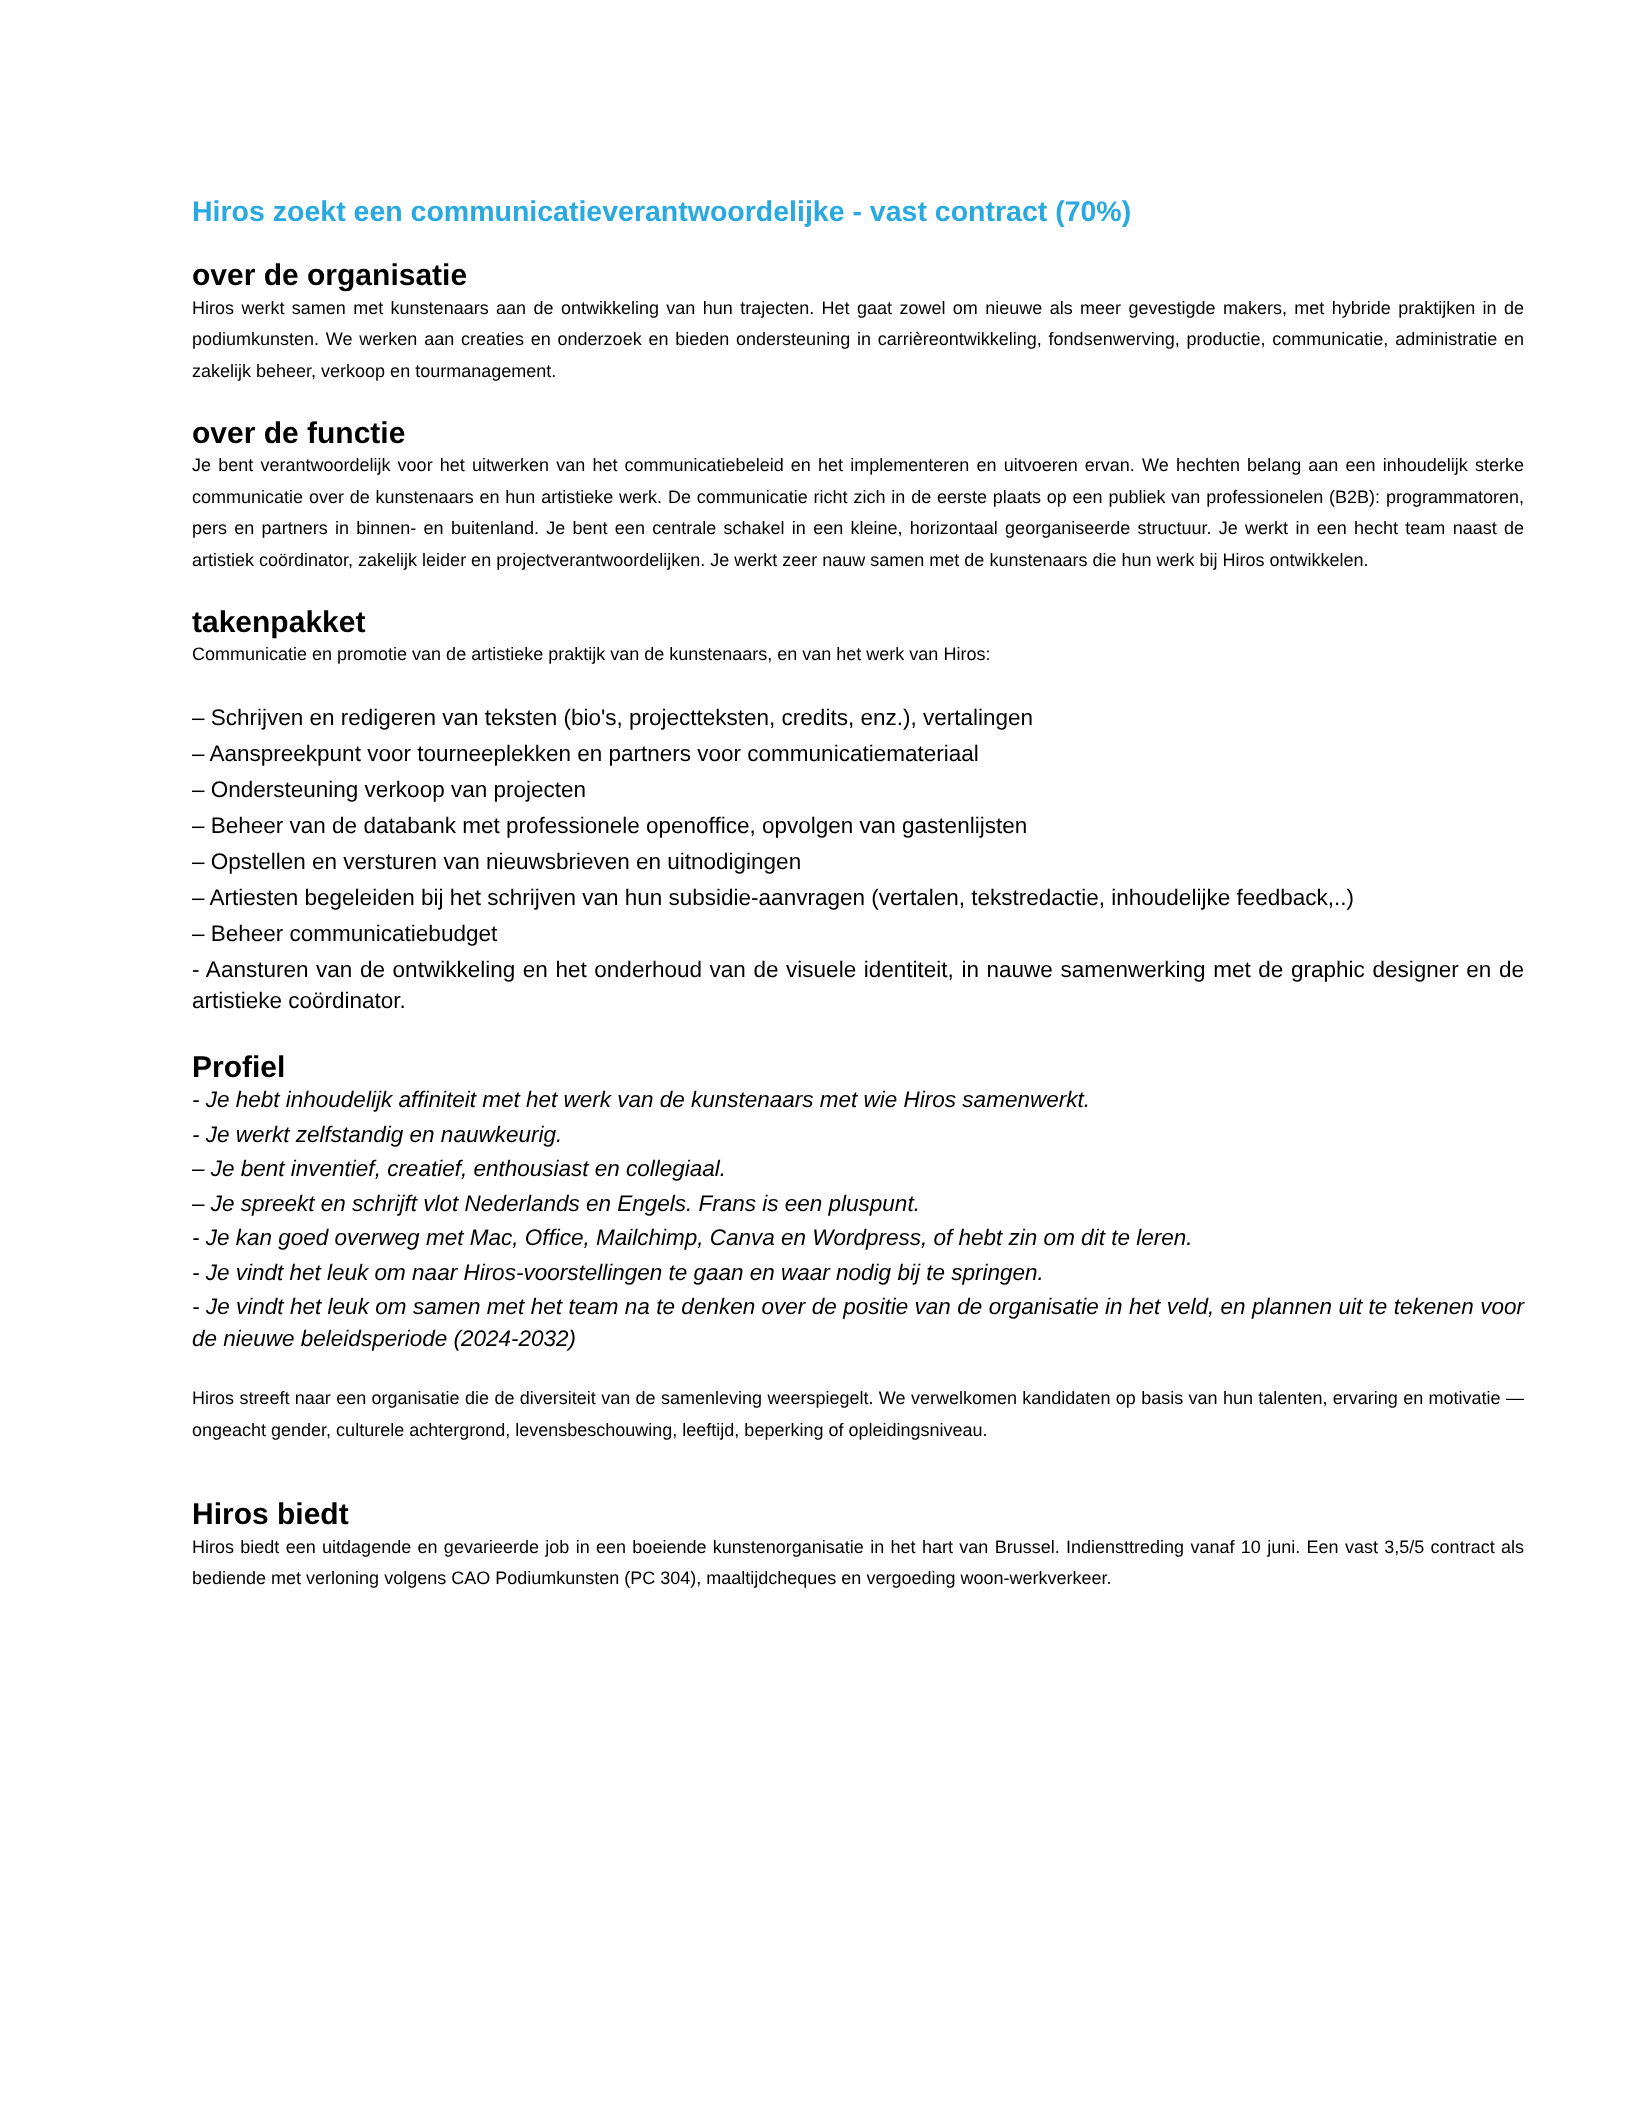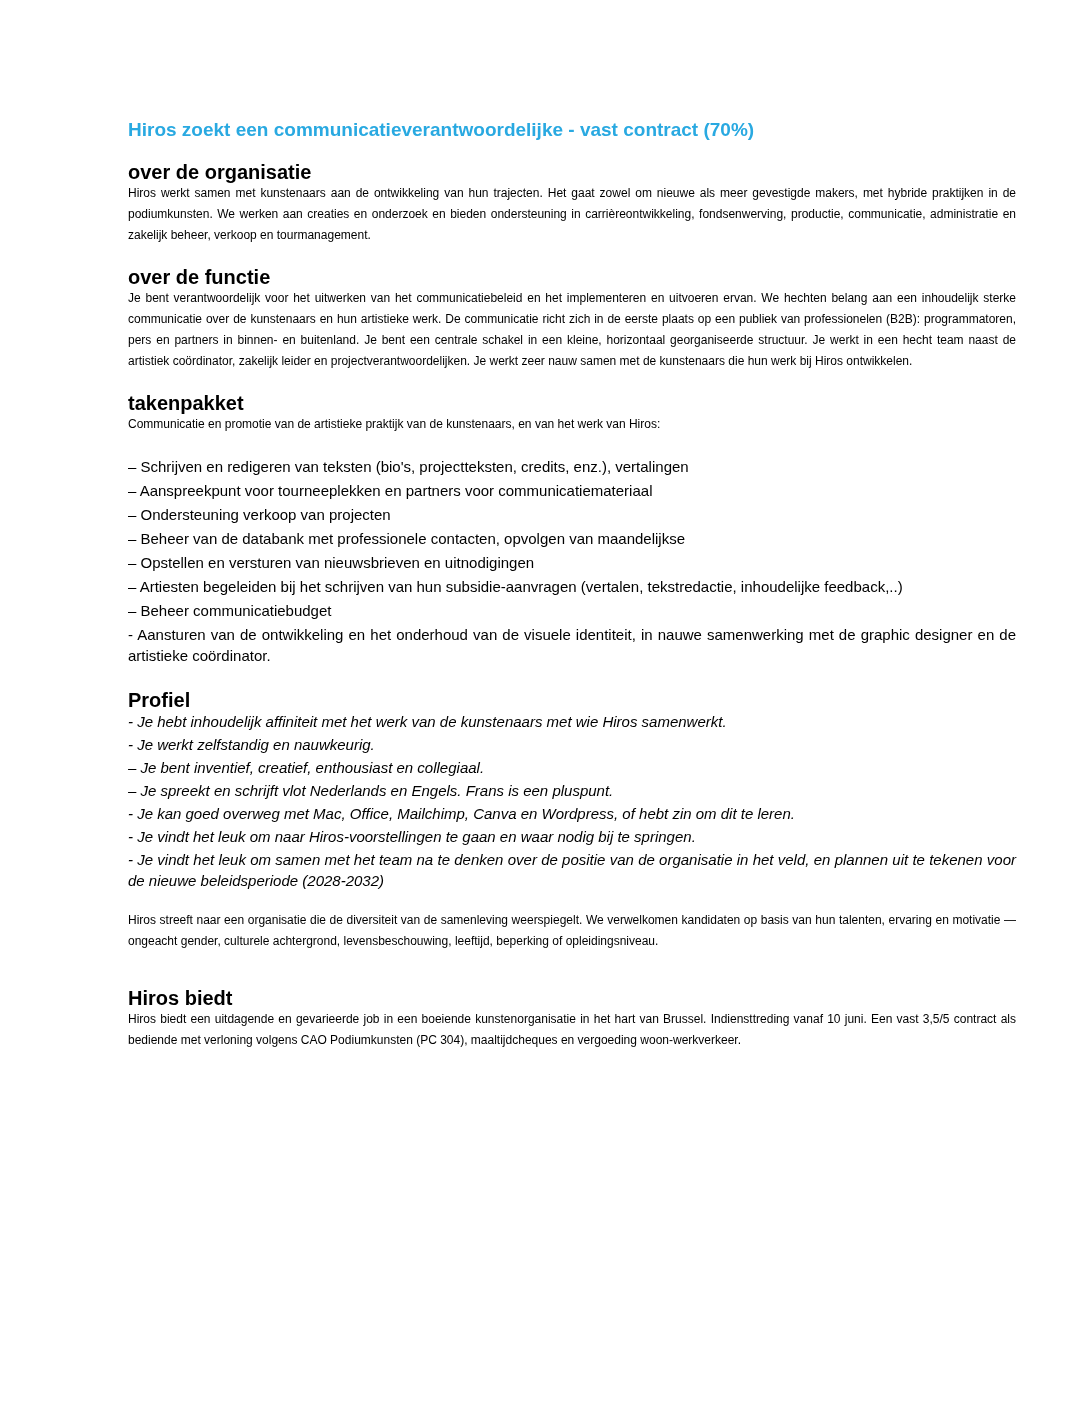--- a/index.html
+++ b/index.html
@@ -19,21 +19,21 @@
     position: absolute;
     left: 0; top: 0;
     width: 1088px;
     height: 1408px;
     background: #ffffff;
     overflow: hidden;
   }
   .content {
     position: absolute;
     left: 128px;
-    top: 118px;
+    top: 130px;
     width: 888px;
   }
   .doc-title {
     font-size: 19px;
     line-height: 23px;
     font-weight: bold;
     color: #29a9e1;
     margin: 0 0 21px 0;
   }
   .sec-heading {
@@ -84,38 +84,38 @@
 
     <div class="gap"></div>
 
     <section>
       <h2 class="sec-heading">takenpakket</h2>
       <p class="body-par">Communicatie en promotie van de artistieke praktijk van de kunstenaars, en van het werk van Hiros:</p>
       <div class="gap"></div>
       <p class="li">– Schrijven en redigeren van teksten (bio's, projectteksten, credits, enz.), vertalingen</p>
       <p class="li">– Aanspreekpunt voor tourneeplekken en partners voor communicatiemateriaal</p>
       <p class="li">– Ondersteuning verkoop van projecten</p>
-      <p class="li">– Beheer van de databank met professionele contacten, opvolgen van maandelijkse</p>
+      <p class="li">– Beheer van de databank met professionele openoffice, opvolgen van gastenlijsten</p>
       <p class="li">– Opstellen en versturen van nieuwsbrieven en uitnodigingen</p>
       <p class="li">– Artiesten begeleiden bij het schrijven van hun subsidie-aanvragen (vertalen, tekstredactie, inhoudelijke feedback,..)</p>
       <p class="li">– Beheer communicatiebudget</p>
       <p class="li">- Aansturen van de ontwikkeling en het onderhoud van de visuele identiteit, in nauwe samenwerking met de graphic designer en de artistieke coördinator.</p>
     </section>
 
     <div class="gap"></div>
 
     <section>
       <h2 class="sec-heading">Profiel</h2>
       <p class="li li-tight">- Je hebt inhoudelijk affiniteit met het werk van de kunstenaars met wie Hiros samenwerkt.</p>
       <p class="li li-tight">- Je werkt zelfstandig en nauwkeurig.</p>
       <p class="li li-tight">– Je bent inventief, creatief, enthousiast en collegiaal.</p>
       <p class="li li-tight">– Je spreekt en schrijft vlot Nederlands en Engels. Frans is een pluspunt.</p>
       <p class="li li-tight">- Je kan goed overweg met Mac, Office, Mailchimp, Canva en Wordpress, of hebt zin om dit te leren.</p>
       <p class="li li-tight">- Je vindt het leuk om naar Hiros-voorstellingen te gaan en waar nodig bij te springen.</p>
-      <p class="li li-tight">- Je vindt het leuk om samen met het team na te denken over de positie van de organisatie in het veld, en plannen uit te tekenen voor de nieuwe beleidsperiode (2028-2032)</p>
+      <p class="li li-tight">- Je vindt het leuk om samen met het team na te denken over de positie van de organisatie in het veld, en plannen uit te tekenen voor de nieuwe beleidsperiode (2024-2032)</p>
     </section>
 
     <div class="gap-small"></div>
 
     <section>
       <p class="body-par">Hiros streeft naar een organisatie die de diversiteit van de samenleving weerspiegelt. We verwelkomen kandidaten op basis van hun talenten, ervaring en motivatie — ongeacht gender, culturele achtergrond, levensbeschouwing, leeftijd, beperking of opleidingsniveau.</p>
     </section>
 
     <div class="gap-large"></div>
 

